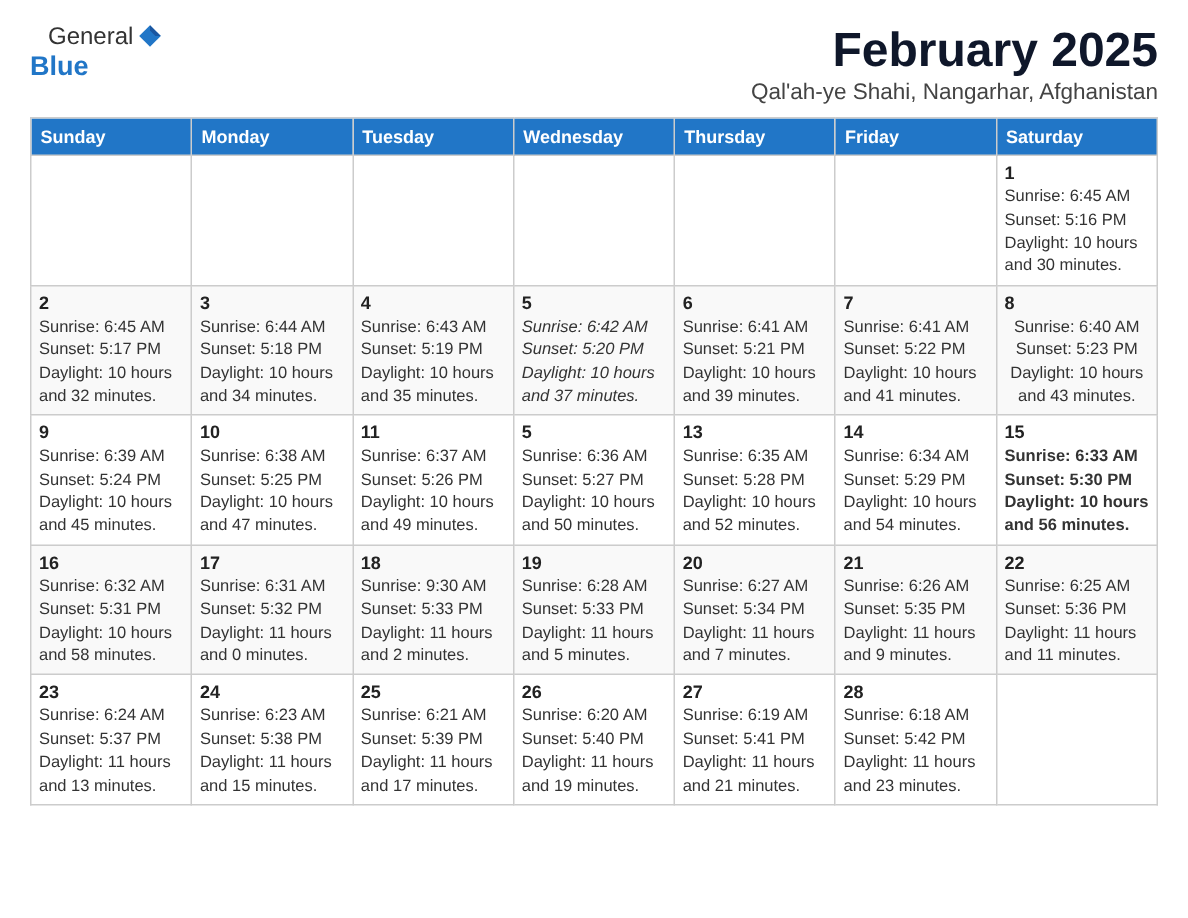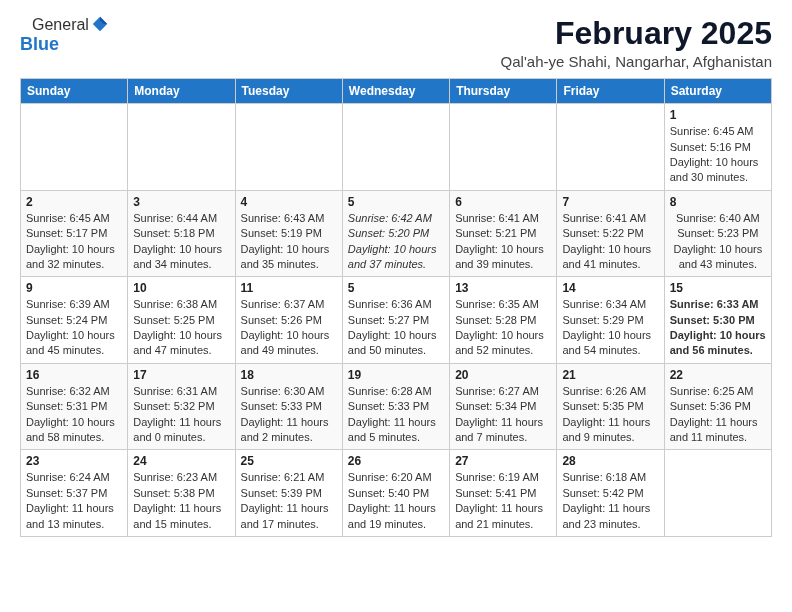--- a/index.html
+++ b/index.html
@@ -260,21 +260,21 @@
           </td>
           <td>
             <span class="day-number">17</span>
             <div class="day-info" style="white-space: pre-line;">Sunrise: 6:31 AM
 Sunset: 5:32 PM
 Daylight: 11 hours
 and 0 minutes.</div>
           </td>
           <td>
             <span class="day-number">18</span>
-            <div class="day-info" style="white-space: pre-line;">Sunrise: 6:30 AM
+            <div class="day-info" style="white-space: pre-line;">Sunrise: 9:30 AM
 Sunset: 5:33 PM
 Daylight: 11 hours
 and 2 minutes.</div>
           </td>
           <td>
             <span class="day-number">19</span>
             <div class="day-info" style="white-space: pre-line;">Sunrise: 6:28 AM
 Sunset: 5:33 PM
 Daylight: 11 hours
 and 5 minutes.</div>

